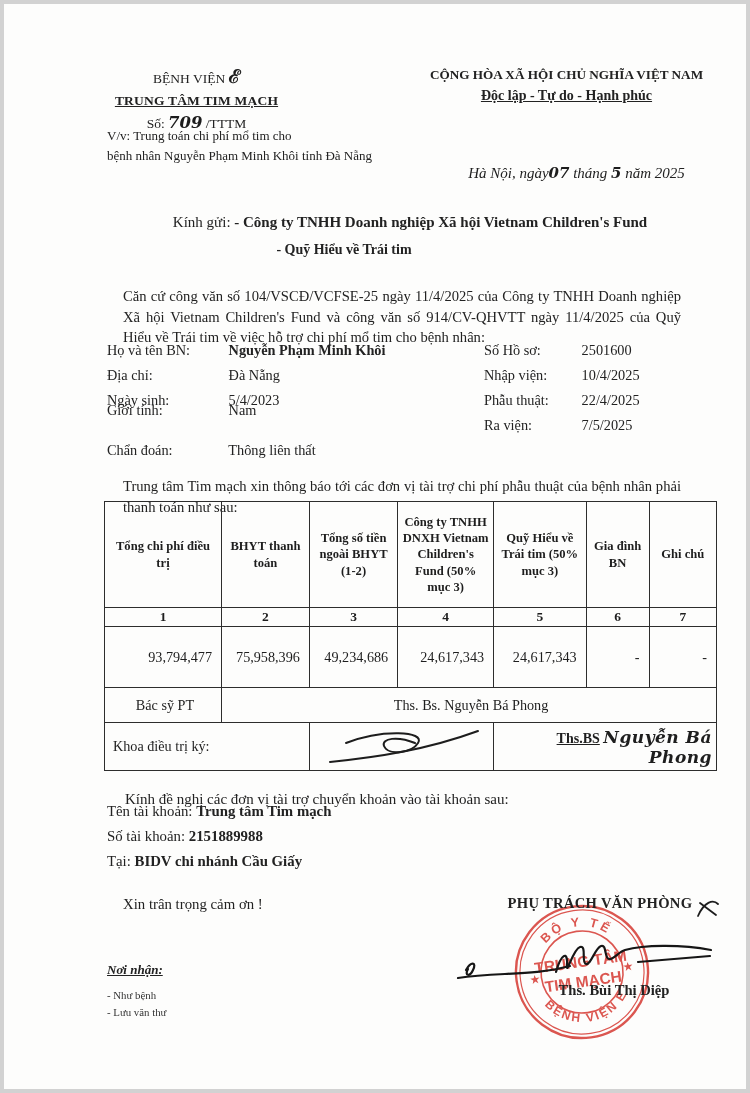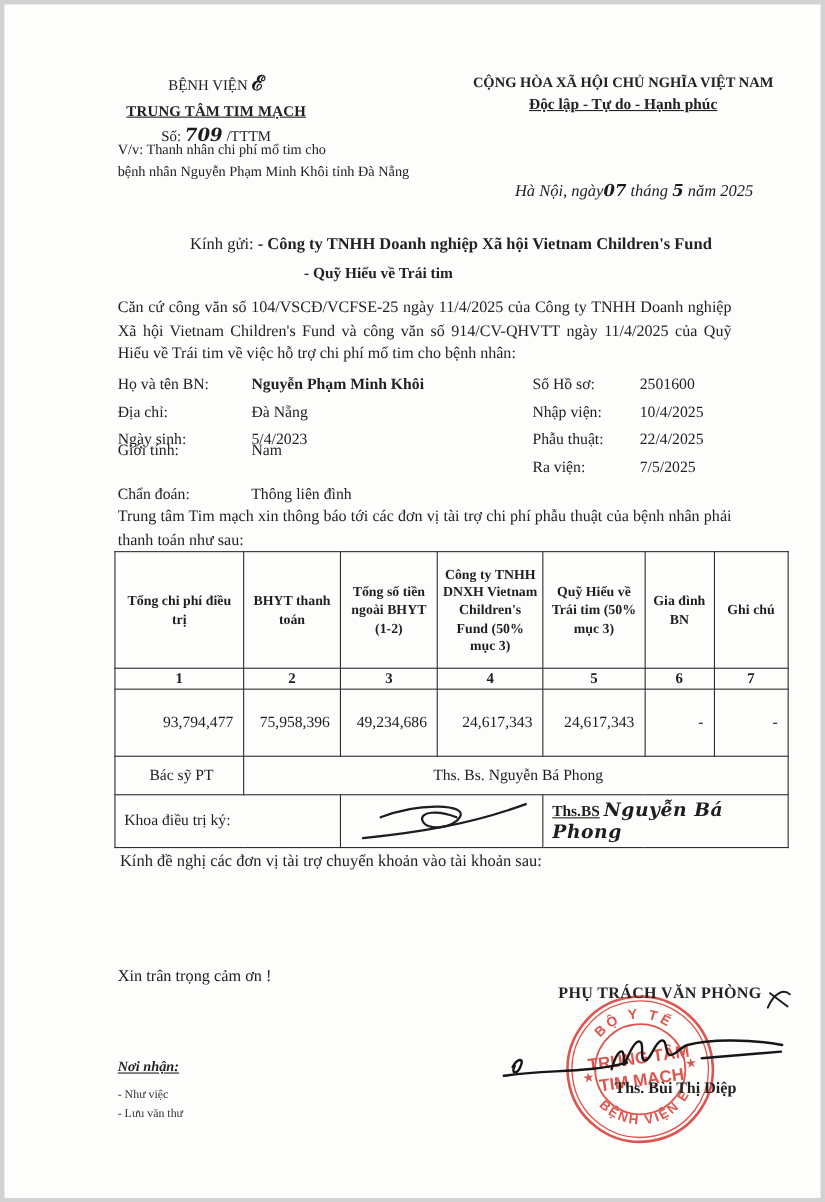--- a/index.html
+++ b/index.html
@@ -6,21 +6,21 @@
   body{background:#e8e8e8;font-family:"Liberation Serif","DejaVu Serif",serif;color:#222;}
   .page{position:relative;width:750px;height:1093px;background:#fdfdfc;margin:0 auto;
         border:4px solid #d2d2d2;box-sizing:border-box;overflow:hidden;}
   .abs{position:absolute;}
   .c{text-align:center;}
   .b{font-weight:bold;}
   .u{text-decoration:underline;}
   .i{font-style:italic;}
   .hand{font-family:"DejaVu Serif",serif;font-style:italic;font-weight:600;color:#1c1c1c;}
   .handE{display:inline-block;font-size:19px;transform:rotate(4deg);font-style:normal;font-weight:700;}
-  p{margin:0;}
+  p{margin:16px;}
   .just{text-align:justify;line-height:1.42;}
 
   
   .hdr-left{left:100px;top:58px;width:185px;font-size:13.5px;line-height:1.5;}
   .hdr-left .org{font-size:13.5px;letter-spacing:.2px;}
   .vv{left:103px;top:122px;width:300px;font-size:13px;line-height:1.5;}
   .hdr-right{left:410px;top:60px;width:305px;font-size:13.5px;line-height:1.6;}
   .dateline{left:425px;top:160px;width:295px;font-size:15px;}
 
   
@@ -74,21 +74,21 @@
     <div><span>BỆNH VIỆN</span>
       <span class="hand handE">ℰ</span></div>
     <div class="b u org">TRUNG TÂM TIM MẠCH</div>
     <div>
       <span>Số:</span>
       <span class="hand" style="font-size:16.5px;">709</span>
       <span>/TTTM</span>
     </div>
   </div>
   <div class="abs vv">
-    <div>V/v: Thanh nhân chi phí mổ tim cho</div>
+    <div>V/v: Trung toán chi phí mổ tim cho</div>
     <div>bệnh nhân Nguyễn Phạm Minh Khôi tỉnh Đà Nẵng</div>
   </div>
 
   <div class="abs hdr-right c">
     <div class="b" style="font-size:13.2px;">CỘNG HÒA XÃ HỘI CHỦ NGHĨA VIỆT NAM</div>
     <div class="b u" style="font-size:14px;">Độc lập - Tự do - Hạnh phúc</div>
   </div>
   <div class="abs dateline c i">
     <span>Hà Nội, ngày</span><span class="hand">07</span>
     <span>tháng</span>
@@ -112,21 +112,21 @@
       <span class="plabel">Địa chỉ:</span>
       <span>Đà Nẵng</span></div>
     <div class="prow" style="left:0;top:50px;">
       <span class="plabel">Ngày sinh:</span>
       <span>5/4/2023</span></div>
     <div class="prow" style="left:0;top:60px;">
       <span class="plabel">Giới tính:</span>
       <span>Nam</span></div>
     <div class="prow" style="left:0;top:100px;">
       <span class="plabel">Chẩn đoán:</span>
-      <span>Thông liên đình</span></div>
+      <span>Thông liên thất</span></div>
 
     <div class="prow" style="left:377px;top:0;">
       <span class="rlabel">Số Hồ sơ:</span>
       <span>2501600</span></div>
     <div class="prow" style="left:377px;top:25px;">
       <span class="rlabel">Nhập viện:</span>
       <span>10/4/2025</span></div>
     <div class="prow" style="left:377px;top:50px;">
       <span class="rlabel">Phẫu thuật:</span>
       <span>22/4/2025</span></div>
@@ -182,29 +182,40 @@
     <tr class="krow">
       <td colspan="2">Khoa điều trị ký:</td>
       <td colspan="2">
         <svg width="165" height="42" viewBox="0 0 165 42">
           <g fill="none" stroke="#1d1d1d" stroke-width="2" stroke-linecap="round">
             <path d="M28,17 C64,3 108,5 100,17 C94,27 70,30 66,20 C63,12 80,10 97,17"></path>
             <path d="M12,36 C60,31 108,24 160,5"></path>
           </g>
         </svg>
       </td>
-      <td colspan="3" style="text-align:left;">
+      <td colspan="3" style="text-align:right;">
         <span class="ths">Ths.BS</span>
         <span class="scriptname">Nguyễn Bá Phong</span>
       </td>
     </tr>
   </tbody>
     </table>
 
   <p class="abs transfer">Kính đề nghị các đơn vị tài trợ chuyển khoản vào tài khoản sau:</p>
+  <div class="abs account">
+    <div>
+      <span>Tên tài khoản:</span>
+      <span class="b">Trung tâm Tim mạch</span></div>
+    <div>
+      <span>Số tài khoản:</span>
+      <span class="b">2151889988</span></div>
+    <div>
+      <span>Tại:</span>
+      <span class="b">BIDV chi nhánh Cầu Giấy</span></div>
+  </div>
   <p class="abs thanks">Xin trân trọng cảm ơn !</p>
 
   <div class="abs signtitle c b z2">PHỤ TRÁCH VĂN PHÒNG</div>
   <div class="abs flourish z3">
     <svg width="28" height="24" viewBox="0 0 28 24">
       <g fill="none" stroke="#1d1d1d" stroke-width="1.8" stroke-linecap="round">
         <path d="M4,19 C10,5 19,2 24,7"></path>
         <path d="M6,6 L22,18"></path>
       </g>
     </svg>
@@ -242,17 +253,17 @@
         <path d="M104,46 c5,-18 12,-22 11,-7 c-1,12 6,-16 13,-18 c7,-2 1,16 6,17 c5,1 9,-16 15,-18 c6,-2 3,12 8,13 c5,1 9,-7 16,-9 c18,-5 55,-6 86,0"></path>
         <path d="M186,36 L258,30"></path>
       </g>
     </svg>
   </div>
 
   <div class="abs signer c b z3">Ths. Bùi Thị Diệp</div>
 
   <div class="abs noinhan b i u">Nơi nhận:</div>
   <div class="abs noinhan-items">
-    <div>- Như việc</div>
+    <div>- Như bệnh</div>
     <div>- Lưu văn thư</div>
   </div>
 
 </div>
 
 </body></html>

